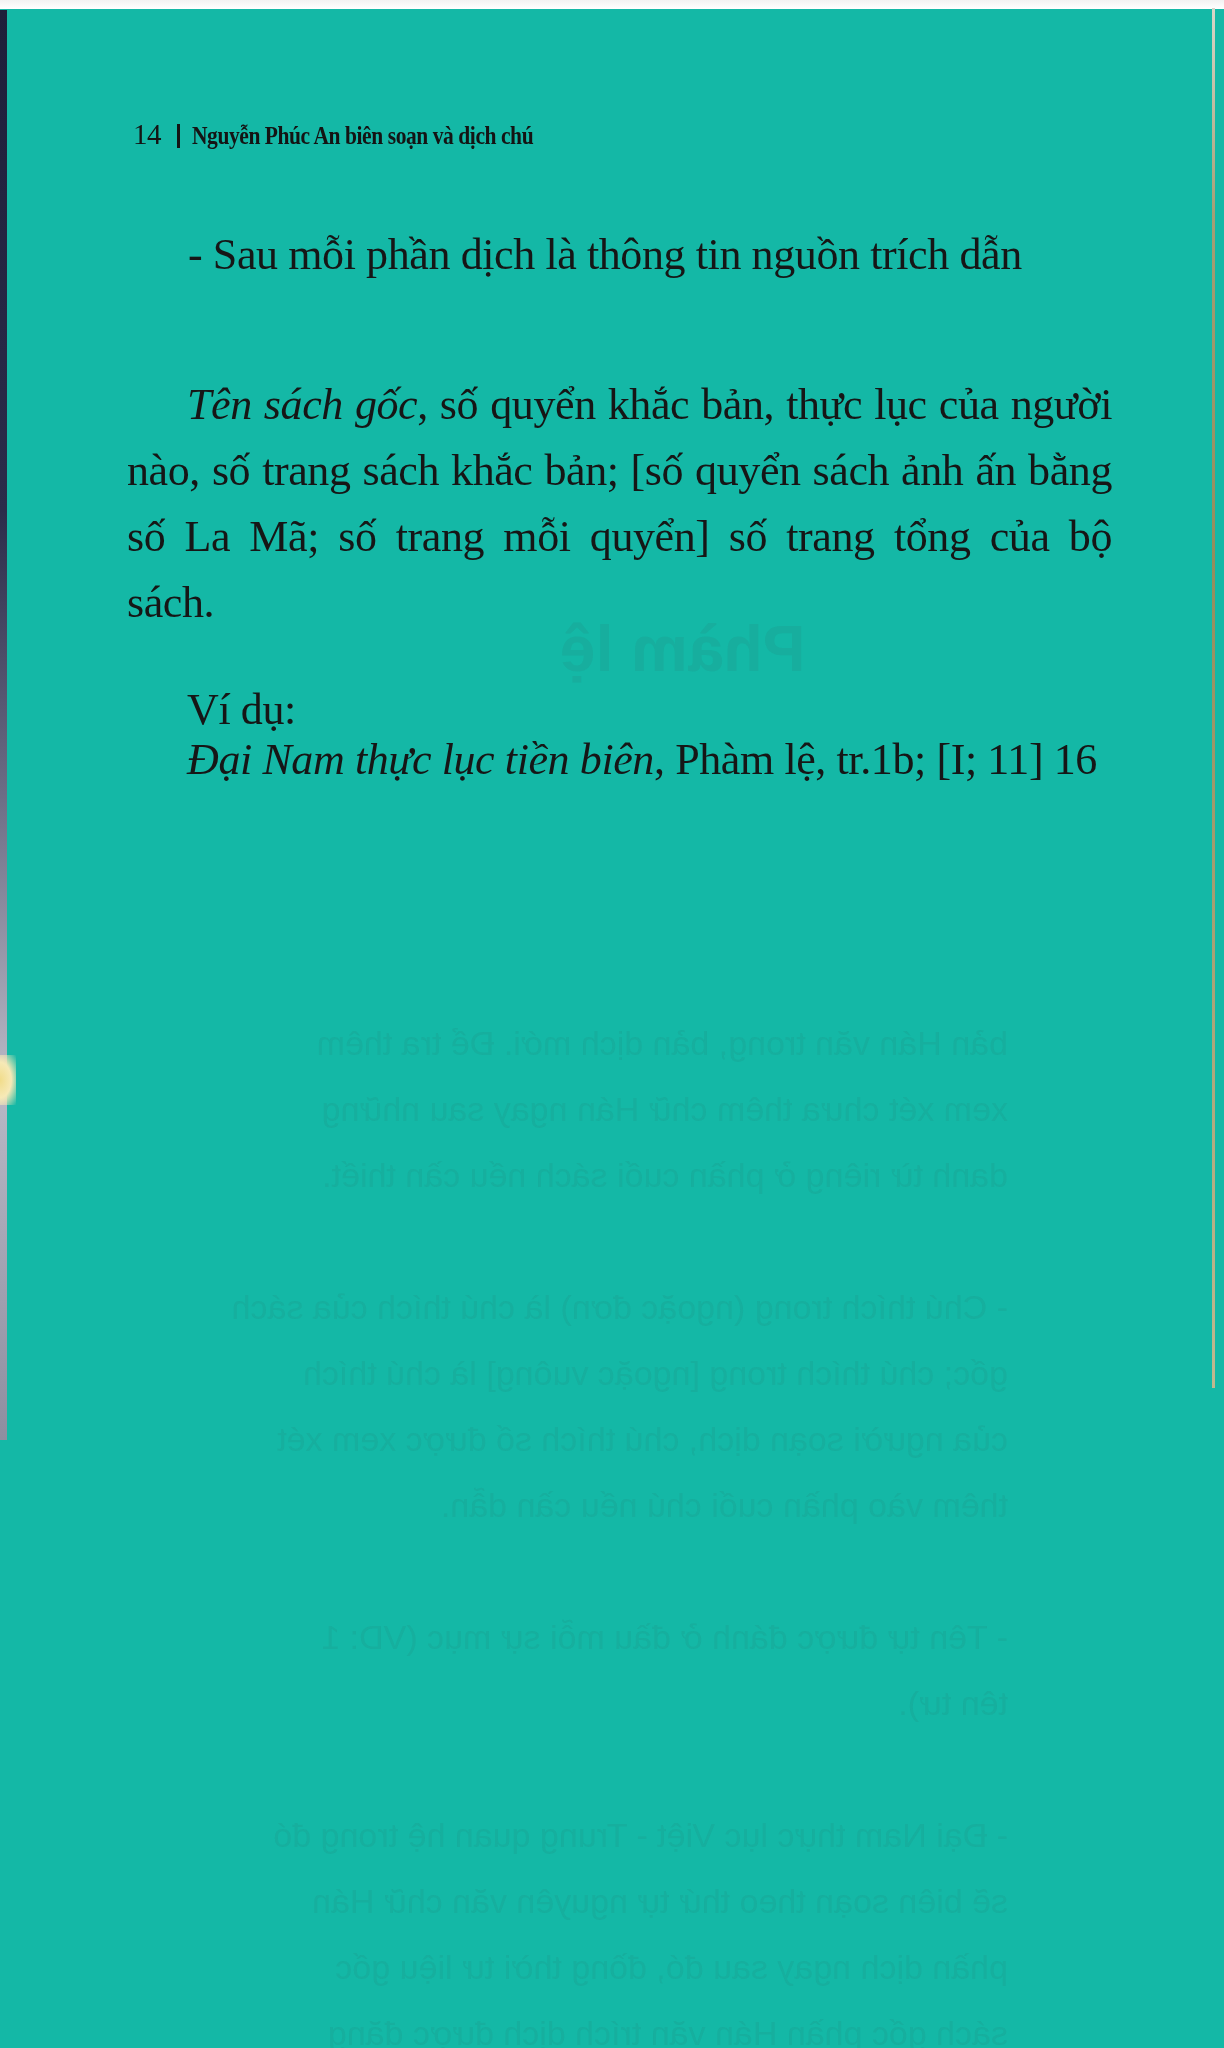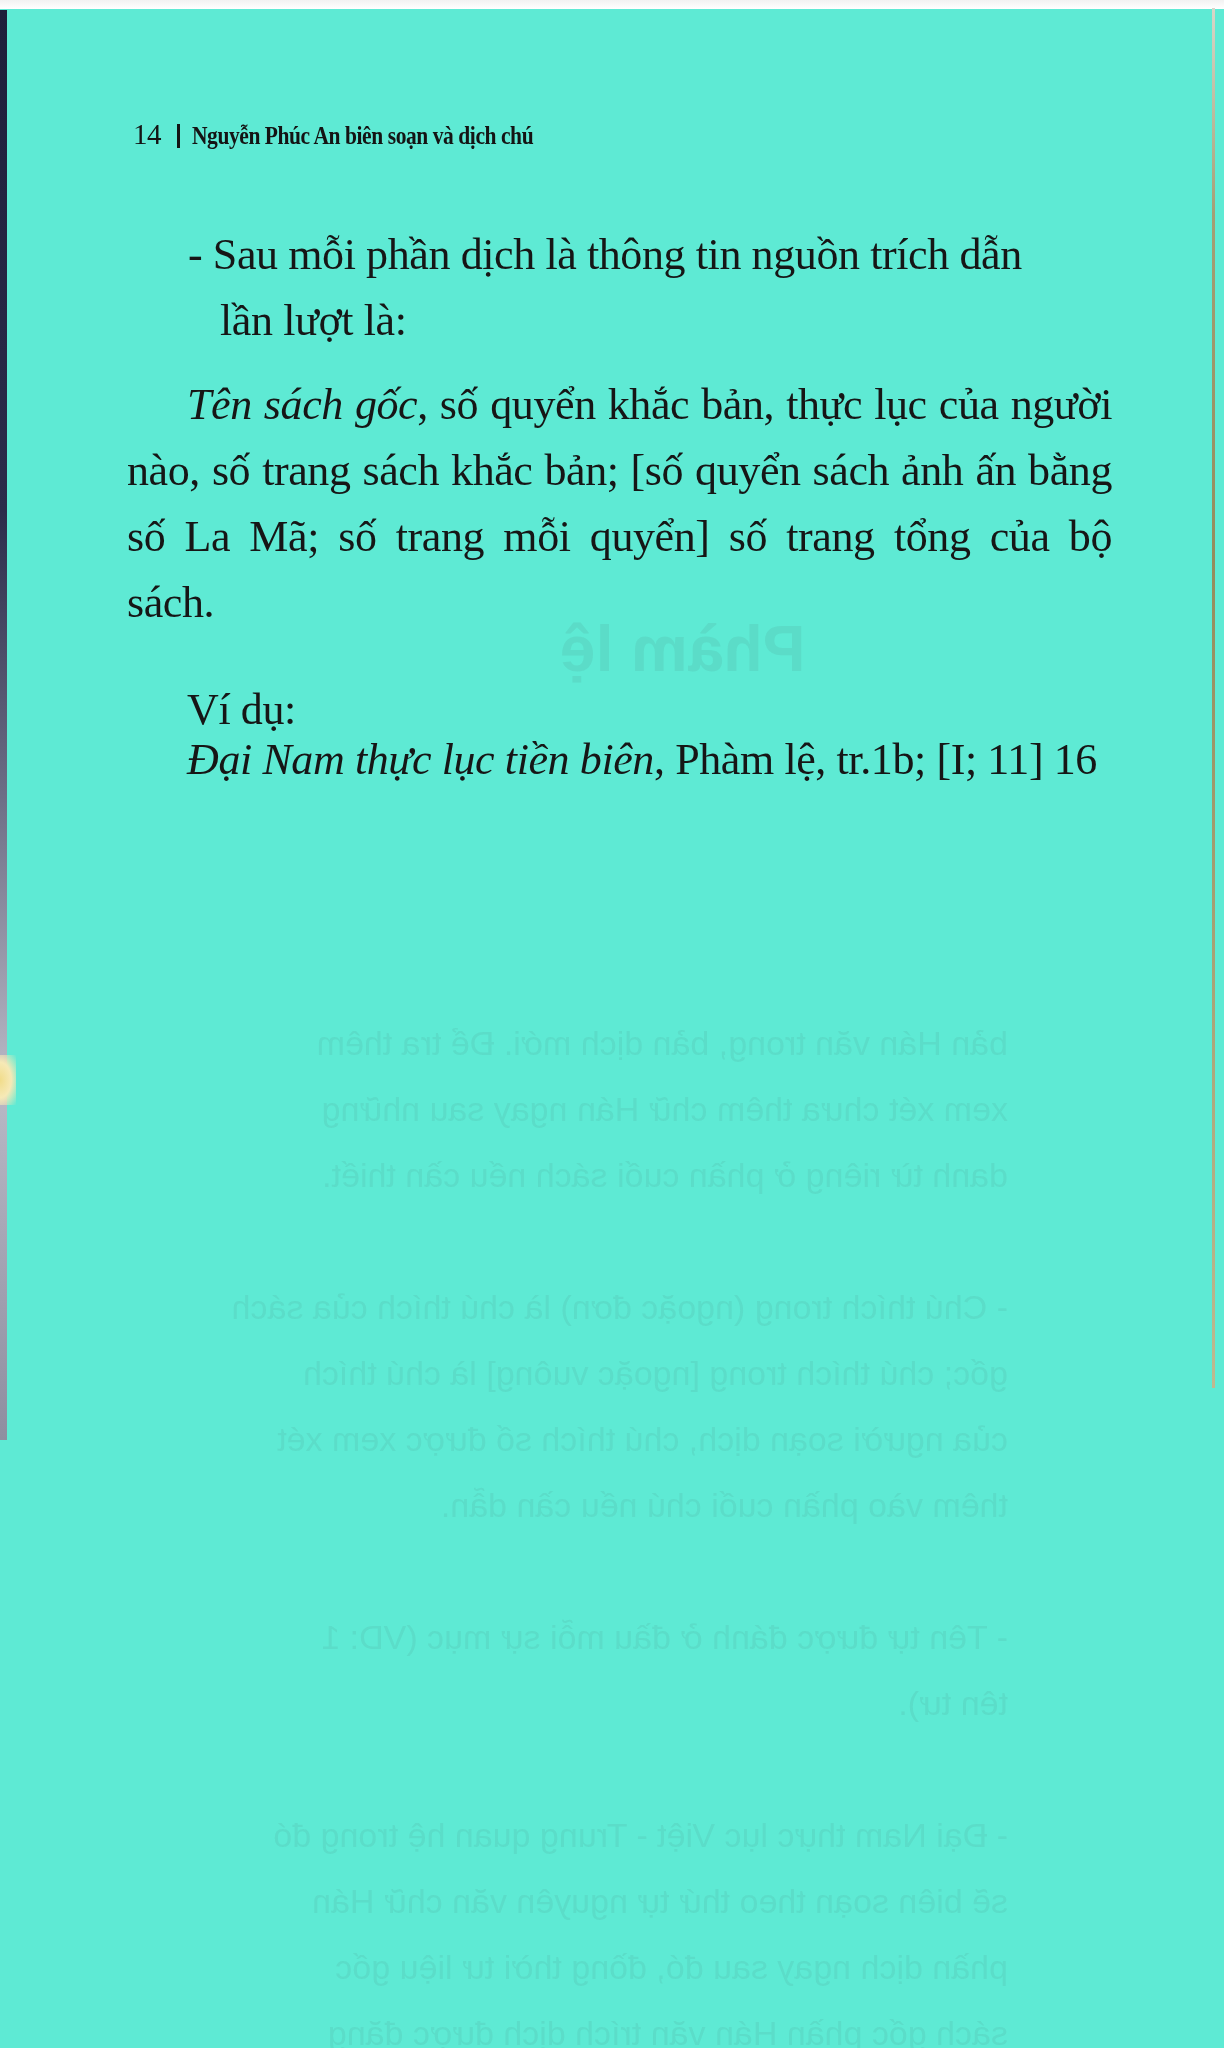--- a/index.html
+++ b/index.html
@@ -12,21 +12,21 @@
       height: 2048px;
       position: relative;
       overflow: hidden;
       font-family: "Liberation Serif", "DejaVu Serif", serif;
       color: #1a1a1a;
     }
     .page {
       position: absolute;
       left: 0; top: 0;
       width: 1224px; height: 2048px;
-      background: #5eead4;
+      background: #14b8a6;
     }
     
     .edge-left {
       position: absolute;
       left: 0; top: 10px;
       width: 7px; height: 1430px;
       background: linear-gradient(to bottom, #1e1f3a 0%, #2b2c4a 35%, #6d6e86 55%, #b9b9c6 75%, #8e8ea0 100%);
     }
     .edge-left-stain {
       position: absolute;
@@ -173,21 +173,20 @@
   </div>
 
   <div class="running-header">
     <span class="page-num">14</span>
     <span class="sep"></span>
     <span class="title">Nguyễn Phúc An biên soạn và dịch chú</span>
   </div>
 
   <div class="body-text bullet-para">
     <span>- Sau mỗi phần dịch là thông tin nguồn trích dẫn</span>
-    <span class="line2">lần lượt là:</span>
   </div>
 
   <p class="body-text para spec-para"><em>Tên sách gốc</em><span>, số quyển khắc bản, thực lục của người nào, số trang sách khắc bản; [số quyển sách ảnh ấn bằng số La Mã; số trang mỗi quyển] số trang tổng của bộ sách.</span></p>
 
   <div class="body-text example-label" style="width:auto">Ví dụ:</div>
 
   <p class="body-text para example-1"><em>Đại Nam thực lục tiền biên</em><span>, Phàm lệ, tr.1b; [I; 11] 16</span></p>
 
 </div>
 

